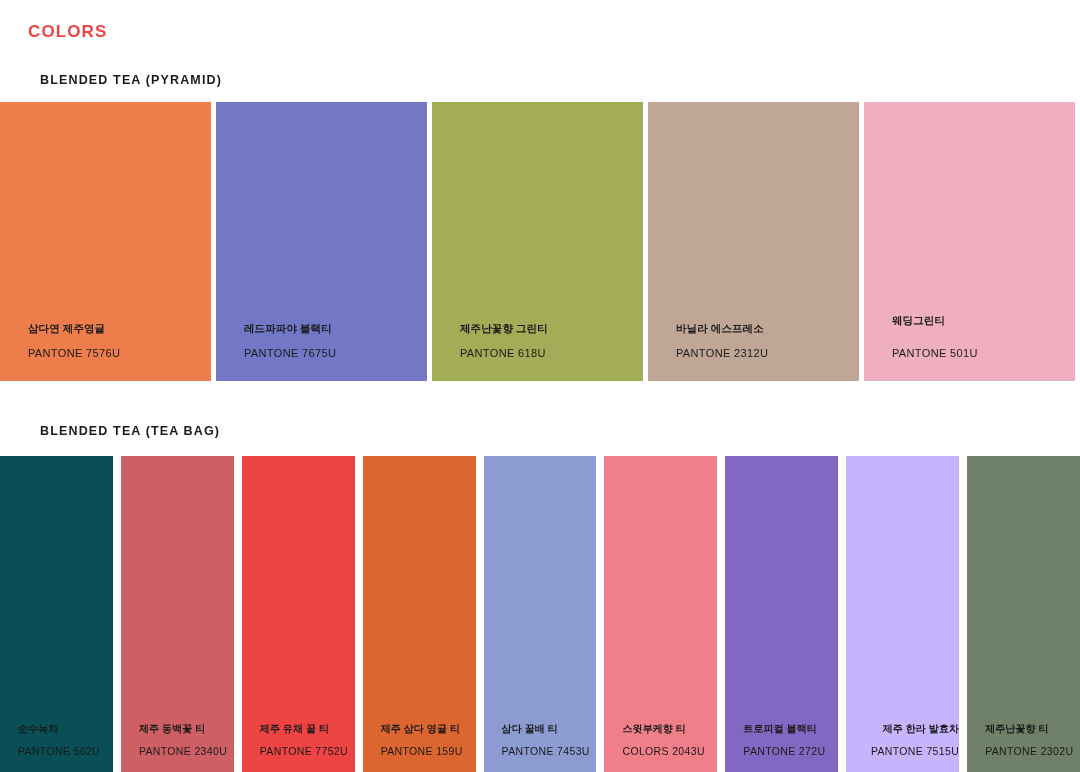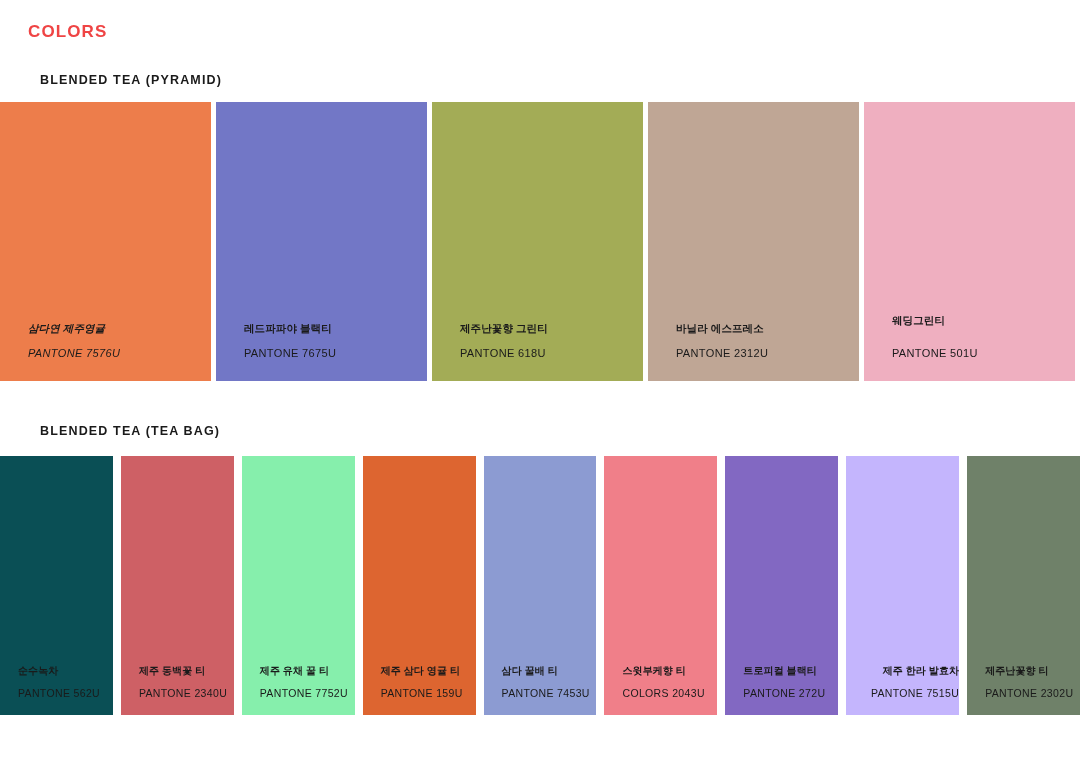--- a/index.html
+++ b/index.html
@@ -41,21 +41,21 @@
     left: 0;
     width: 1080px;
     display: flex;
   }
   .swatch-row.row-pyramid {
     top: 102px;
     height: 279px;
   }
   .swatch-row.row-teabag {
     top: 456px;
-    height: 259px;
+    height: 317px;
   }
 
   .swatch {
     position: relative;
     box-sizing: border-box;
     display: flex;
     flex-direction: column;
     justify-content: flex-end;
   }
 
@@ -97,21 +97,21 @@
   }
 </style>
 </head>
 <body>
 
 <div class="page-title">COLORS</div>
 
 <div class="section-title pyramid">BLENDED TEA (PYRAMID)</div>
 
 <div class="swatch-row row-pyramid">
-  <div class="swatch" style="background-color: rgb(237, 125, 75); font-style: italic;">
+  <div class="swatch" style="background-color: rgb(237, 125, 75);">
     <div class="swatch-name">삼다연 제주영귤</div>
     <div class="swatch-code">PANTONE 7576U</div>
   </div>
   <div class="swatch" style="background-color: rgb(114, 119, 198);">
     <div class="swatch-name">레드파파야 블랙티</div>
     <div class="swatch-code">PANTONE 7675U</div>
   </div>
   <div class="swatch" style="background-color: rgb(163, 172, 86);">
     <div class="swatch-name">제주난꽃향 그린티</div>
     <div class="swatch-code">PANTONE 618U</div>
@@ -130,21 +130,21 @@
 
 <div class="swatch-row row-teabag">
   <div class="swatch" style="background-color: rgb(10, 79, 85);">
     <div class="swatch-name">순수녹차</div>
     <div class="swatch-code">PANTONE 562U</div>
   </div>
   <div class="swatch" style="background-color: rgb(206, 96, 101);">
     <div class="swatch-name">제주 동백꽃 티</div>
     <div class="swatch-code">PANTONE 2340U</div>
   </div>
-  <div class="swatch" style="background-color: #86efac;">
+  <div class="swatch" style="background-color: #ef4444;">
     <div class="swatch-name">제주 유채 꿀 티</div>
     <div class="swatch-code">PANTONE 7752U</div>
   </div>
   <div class="swatch" style="background-color: rgb(221, 101, 48);">
     <div class="swatch-name">제주 삼다 영귤 티</div>
     <div class="swatch-code">PANTONE 159U</div>
   </div>
   <div class="swatch" style="background-color: rgb(140, 155, 210);">
     <div class="swatch-name">삼다 꿀배 티</div>
     <div class="swatch-code">PANTONE 7453U</div>

